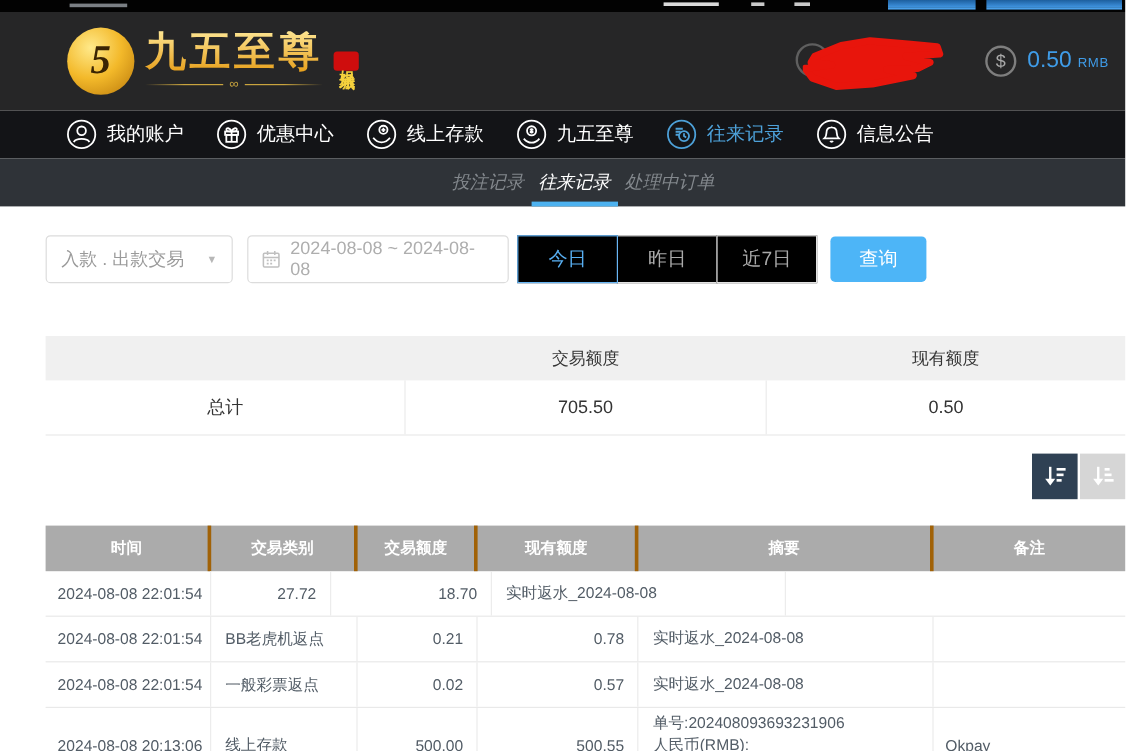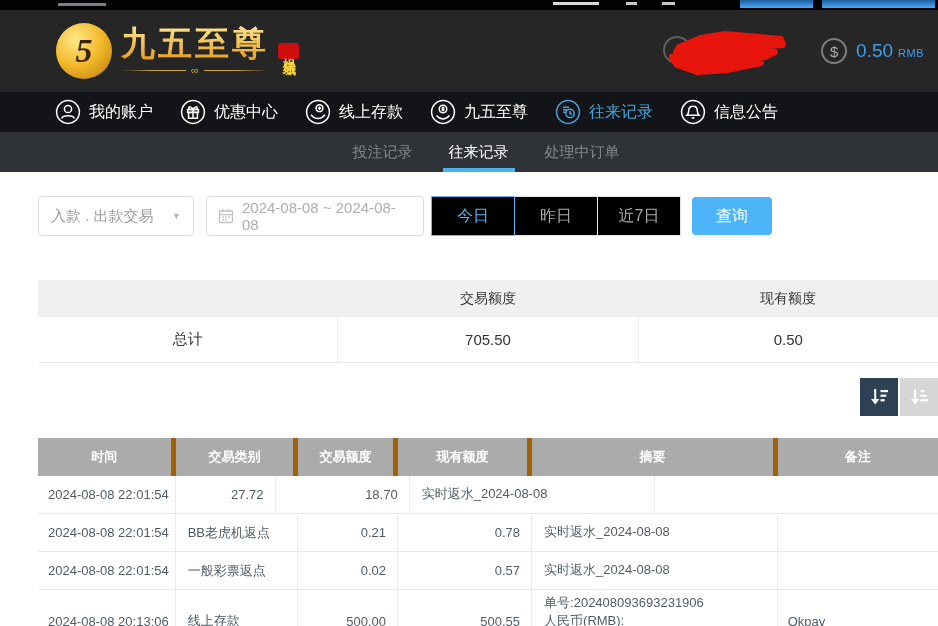--- a/index.html
+++ b/index.html
@@ -46,21 +46,21 @@
   .balance-amount { color: #3f9ce8; font-size: 19px; }
   .balance-currency { color: #3f9ce8; font-size: 11px; letter-spacing: .5px; margin-left: -4px; padding-top: 4px; }
 
   
   .mainnav { height: 40px; background: #131417; display: flex; align-items: center; padding-left: 55px; gap: 27px; }
   .nav-item { display: flex; align-items: center; gap: 8px; color: #fff; font-size: 16px; cursor: pointer; }
   .nav-item svg { display: block; }
   .nav-item.active { color: #4da1d9; }
 
   
-  .subtabs { height: 40px; background: #2f3338; display: flex; align-items: stretch; justify-content: center; gap: 24px; padding-left: 34px; }
+  .subtabs { height: 40px; background: #2f3338; display: flex; align-items: stretch; justify-content: center; padding-left: 34px; font-style: italic; }
   .subtab { position: relative; display: flex; align-items: center; padding: 0 6px; font-size: 15px; color: #83888d; cursor: pointer; }
   .subtab.active { color: #fff; }
   .subtab.active::after { content: ""; position: absolute; left: 0; right: 0; bottom: 0; height: 4px; background: #4db2f0; }
 
   
   .content { padding: 8px 0 0 38px; width: 938px; }
   .filter-row { display: flex; align-items: center; margin-top: 8px; height: 56px; }
   .select-box { width: 156px; height: 40px; border: 1px solid #dcdcdc; border-radius: 4px;
     display: flex; align-items: center; justify-content: space-between; padding: 0 12px;
     color: #9a9a9a; font-size: 15px; background: #fff; cursor: pointer; }
@@ -89,21 +89,21 @@
   
   .sort-row { width: 900px; display: flex; justify-content: flex-end; margin-top: 15px; gap: 2px; }
   .sort-btn { width: 38px; height: 38px; border: none; display: flex; align-items: center; justify-content: center; cursor: pointer; }
   .sort-desc { background: #2f4154; }
   .sort-asc { background: #d6d6d6; }
 
   
   .dtable { width: 900px; margin-top: 22px; font-size: 13px; color: #525c66; }
   .thead { display: flex; height: 38px; background: #ababab; color: #fff; font-weight: 700; }
   .thead .cell { display: flex; align-items: center; justify-content: center;
-    border-right: 5px solid #a16207; }
+    border-right: 3px solid #a16207; }
   .thead .cell:last-child { border-right: none; }
   .trow { display: flex; border-bottom: 1px solid #e9e9e9; min-height: 38px; }
   .trow .cell { display: flex; align-items: center; border-right: 1px solid #ececec; padding: 4px 0; }
   .trow .cell:last-child { border-right: none; }
   .c-time    { width: 15.3%; padding-left: 10px !important; }
   .c-type    { width: 13.6%; padding-left: 12px !important; }
   .c-amount  { width: 11.1%; justify-content: flex-end; padding-right: 11px !important; }
   .c-balance { width: 14.9%; justify-content: flex-end; padding-right: 11px !important; }
   .c-summary { width: 27.3%; padding-left: 12px !important; white-space: pre-line; line-height: 1.4; }
   .c-note    { width: 17.8%; padding-left: 10px !important; }

